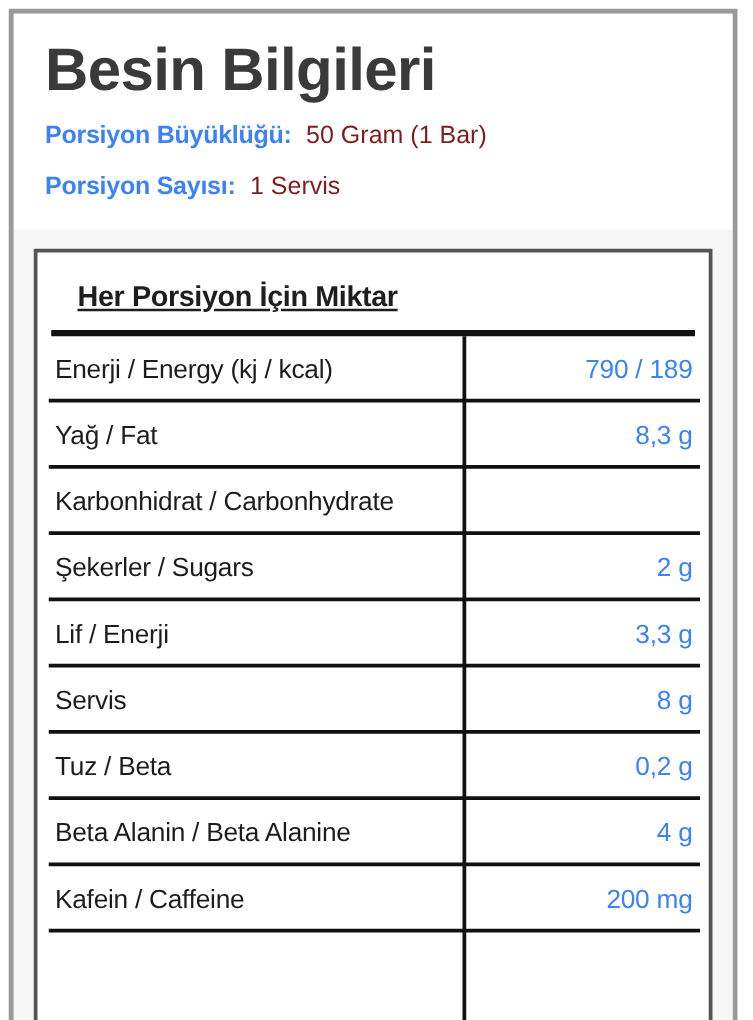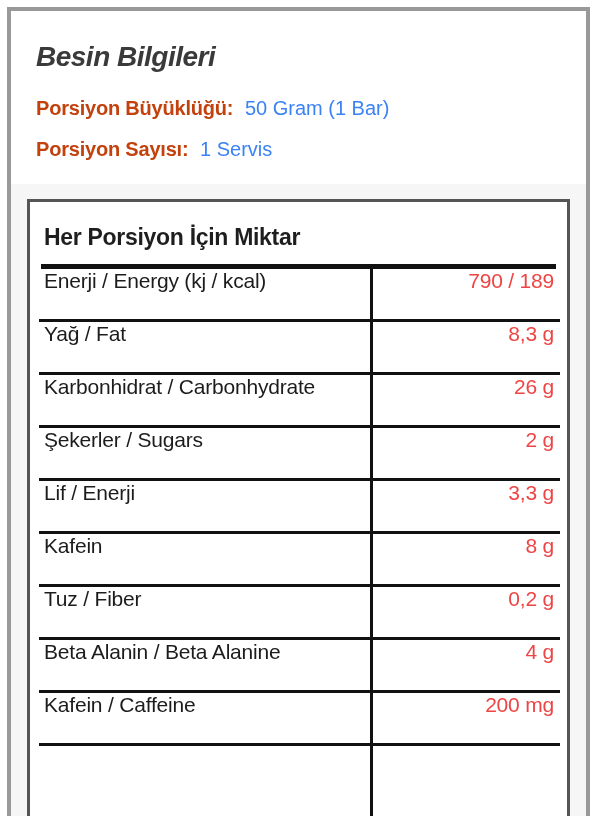--- a/index.html
+++ b/index.html
@@ -18,59 +18,59 @@
     width: 583px;
     height: 860px; 
     border: 4px solid #999999;
     background: #ffffff;
   }
   .card-header {
     background: #ffffff;
     padding: 24px 25px 23px 25px;
   }
   .page-title {
-    font-size: 28px;
+    font-size: 48px;
     font-weight: 700;
     letter-spacing: -0.5px;
     color: #3a3a3a;
     line-height: 44px;
-    font-style: italic;
   }
   .info-line {
     margin-top: 17px;
     font-size: 20px;
     line-height: 24px;
     white-space: nowrap;
   }
   .info-label {
     font-weight: 700;
-    color: #c2410c;
+    color: #3b82f6;
     letter-spacing: -0.2px;
   }
   .info-value {
-    color: #3b82f6;
+    color: #7f1d1d;
     margin-left: 6px;
   }
   .table-section {
     background: #f6f6f6;
     padding: 15px 16px 0 16px;
     height: 700px;
   }
   .ntable {
     background: #ffffff;
     border: 3px solid #555555;
     height: 660px; 
     overflow: hidden;
   }
   .ntable-title {
     font-size: 23px;
     font-weight: 700;
     letter-spacing: -0.3px;
     color: #1e1e1e;
-    padding: 22px 13px 13px 14px;
+    padding: 22px 13px 13px 32px;
+    text-decoration: underline;
   }
   .thick-rule {
     height: 5px;
     background: #111111;
     margin: 0 11px;
   }
   .rows {
     position: relative;
     min-height: 600px;
   }
@@ -79,21 +79,21 @@
     left: 340px;
     top: 0;
     bottom: 0;
     width: 3px;
     background: #111111;
   }
   .row {
     position: relative;
     display: flex;
     height: 53px;
-    align-items: flex-start;
+    align-items: center;
   }
   .row::after {
     content: '';
     position: absolute;
     left: 9px;
     right: 7px;
     bottom: 0;
     height: 3px;
     background: #111111;
   }
@@ -105,21 +105,21 @@
     color: #1c1c1c;
     letter-spacing: -0.2px;
     white-space: nowrap;
     overflow: hidden;
   }
   .row-value {
     flex: 1;
     text-align: right;
     padding-right: 13px;
     font-size: 21px;
-    color: #ef4444;
+    color: #3b82f6;
     letter-spacing: -0.2px;
     white-space: nowrap;
   }
 </style>
 </head>
 <body>
 
 <div class="card">
 
   <div class="card-header">
@@ -148,40 +148,39 @@
   </div>
 
   <div class="row">
     <div class="row-label">Yağ / Fat</div>
     <div class="row-value">8,3 g</div>
   </div>
 
 
   <div class="row">
     <div class="row-label">Karbonhidrat / Carbonhydrate</div>
-    <div class="row-value">26 g</div>
   </div>
 
   <div class="row">
     <div class="row-label">Şekerler / Sugars</div>
     <div class="row-value">2 g</div>
   </div>
 
   <div class="row">
     <div class="row-label">Lif / Enerji</div>
     <div class="row-value">3,3 g</div>
   </div>
 
   <div class="row">
-    <div class="row-label">Kafein</div>
+    <div class="row-label">Servis</div>
     <div class="row-value">8 g</div>
   </div>
 
   <div class="row">
-    <div class="row-label">Tuz / Fiber</div>
+    <div class="row-label">Tuz / Beta</div>
     <div class="row-value">0,2 g</div>
   </div>
 
   <div class="row">
     <div class="row-label">Beta Alanin / Beta Alanine</div>
     <div class="row-value">4 g</div>
   </div>
 
   <div class="row">
     <div class="row-label">Kafein / Caffeine</div>

